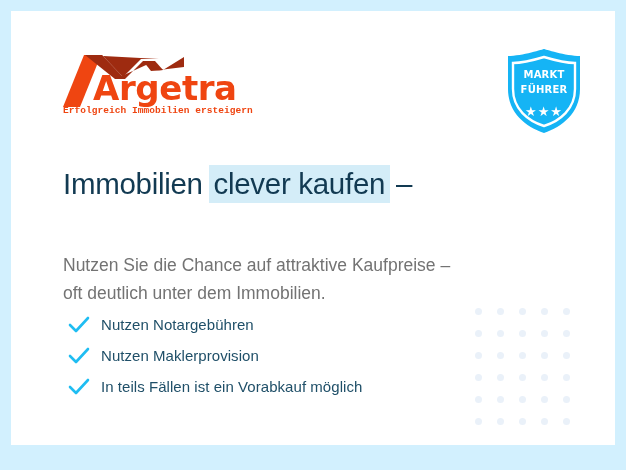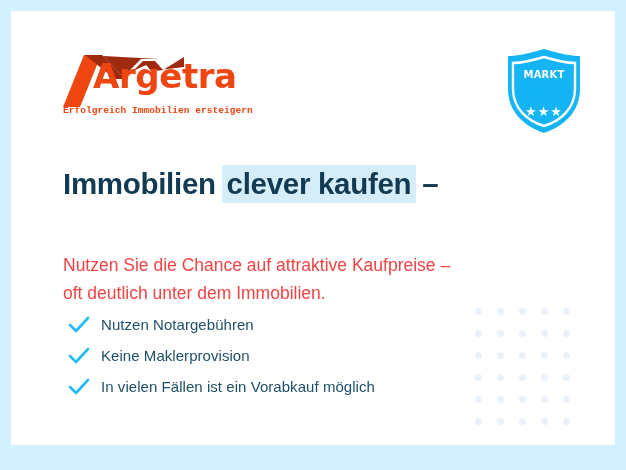--- a/index.html
+++ b/index.html
@@ -64,21 +64,21 @@
   .logo-mark {
     position: absolute;
     left: 0;
     top: 0;
     width: 150px;
     height: 52px;
   }
   .logo-word {
     position: absolute;
     left: 30px;
-    top: 4px;
+    top: 16px;
     font-size: 34px;
     font-weight: 700;
     color: #ef4511;
     letter-spacing: -0.4px;
     line-height: 1;
     font-family: "DejaVu Sans", sans-serif;
   }
   .logo-tagline {
     position: absolute;
     left: 0px;
@@ -125,42 +125,42 @@
     line-height: 1;
   }
 
   
   .headline {
     position: absolute;
     left: 52px;
     top: 134px;
     width: 520px;
     font-size: 29.5px;
-    font-weight: 700;
+    font-weight: 400;
     color: #123a52;
     line-height: 37px;
     letter-spacing: -0.3px;
   }
   .headline .hl {
     background: #d4edf8;
     padding: 2px 5px 3px 5px;
     margin: 0 -2px;
     box-decoration-break: clone;
     -webkit-box-decoration-break: clone;
   }
 
   
   .subhead {
     position: absolute;
     left: 52px;
     top: 222px;
     width: 520px;
     font-size: 17.5px;
     font-weight: 400;
-    color: #ef4444;
+    color: #737373;
     line-height: 28px;
     letter-spacing: 0px;
   }
 
   
   .bullets {
     position: absolute;
     left: 55px;
     top: 298px;
     width: 470px;
@@ -243,20 +243,21 @@
       <div class="logo-tagline">Erfolgreich Immobilien ersteigern</div>
     </div>
 
     <div class="badge">
       <svg width="88" height="88" viewBox="0 0 88 88" xmlns="http://www.w3.org/2000/svg">
         <path d="M44 2 C44 2 66 9 80 9 L80 42 C80 66 62 80 44 86 C26 80 8 66 8 42 L8 9 C22 9 44 2 44 2 Z" fill="#15b4f5"></path>
         <path d="M44 10 C44 10 64 16 75 16 L75 42 C75 62 60 74 44 79 C28 74 13 62 13 42 L13 16 C24 16 44 10 44 10 Z" fill="none" stroke="#ffffff" stroke-width="2.4"></path>
       </svg>
       <div class="badge-text">
         <div>MARKT</div>
+        <div>FÜHRER</div>
       </div>
       <div class="badge-stars">★★★</div>
     </div>
 
     <h1 class="headline">
       <span>Immobilien </span><span class="hl">clever kaufen</span><span> –</span><br>
     </h1>
 
     <p class="subhead">
       <span>Nutzen Sie die Chance auf attraktive Kaufpreise –</span><br>
@@ -271,26 +272,26 @@
           </svg>
         </span>
         <span class="bullet-label">Nutzen Notargebühren</span>
       </li>
       <li class="bullet">
         <span class="bullet-check">
           <svg width="22" height="18" viewBox="0 0 22 18" xmlns="http://www.w3.org/2000/svg">
             <path d="M2 9 L8 15 L20 2" fill="none" stroke="#1fbdf2" stroke-width="2.6" stroke-linecap="round" stroke-linejoin="round"></path>
           </svg>
         </span>
-        <span class="bullet-label">Keine Maklerprovision</span>
+        <span class="bullet-label">Nutzen Maklerprovision</span>
       </li>
       <li class="bullet">
         <span class="bullet-check">
           <svg width="22" height="18" viewBox="0 0 22 18" xmlns="http://www.w3.org/2000/svg">
             <path d="M2 9 L8 15 L20 2" fill="none" stroke="#1fbdf2" stroke-width="2.6" stroke-linecap="round" stroke-linejoin="round"></path>
           </svg>
         </span>
-        <span class="bullet-label">In vielen Fällen ist ein Vorabkauf möglich</span>
+        <span class="bullet-label">In teils Fällen ist ein Vorabkauf möglich</span>
       </li>
     </ul>
 
   </div>
 </div>
 
 </body></html>

